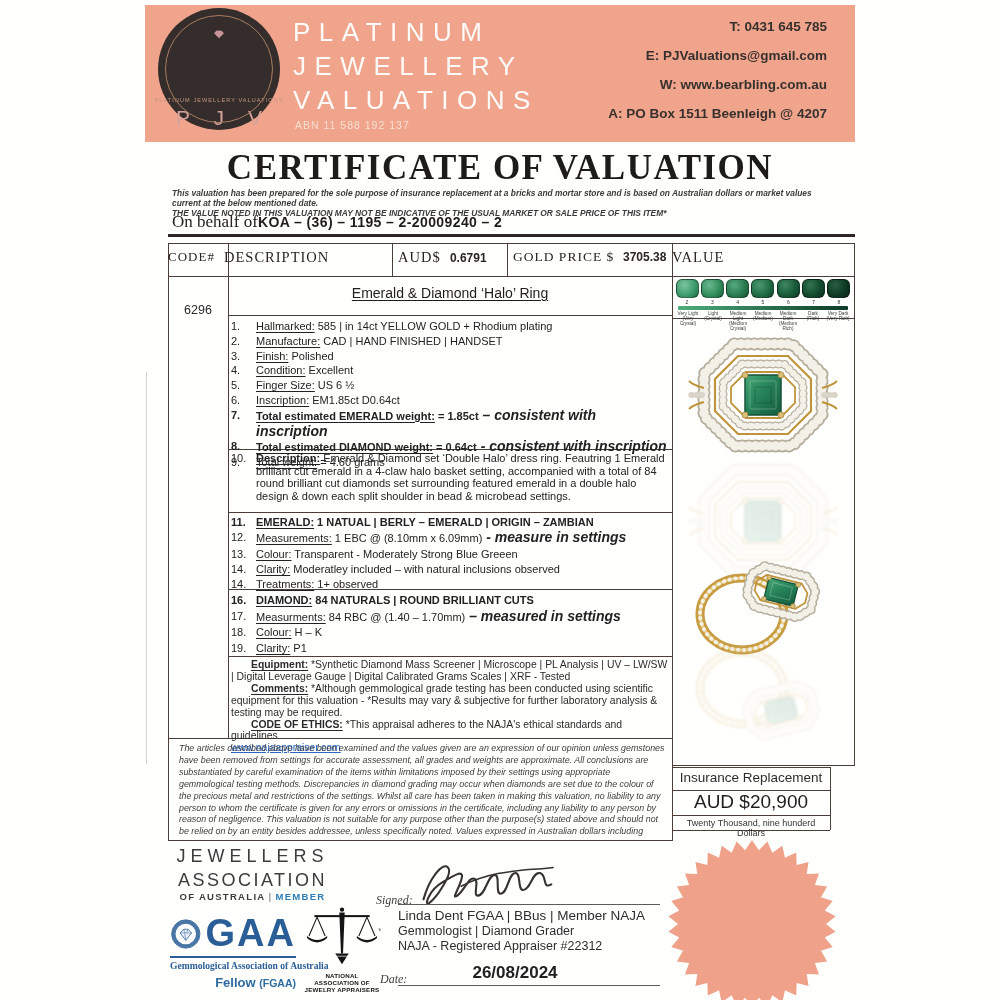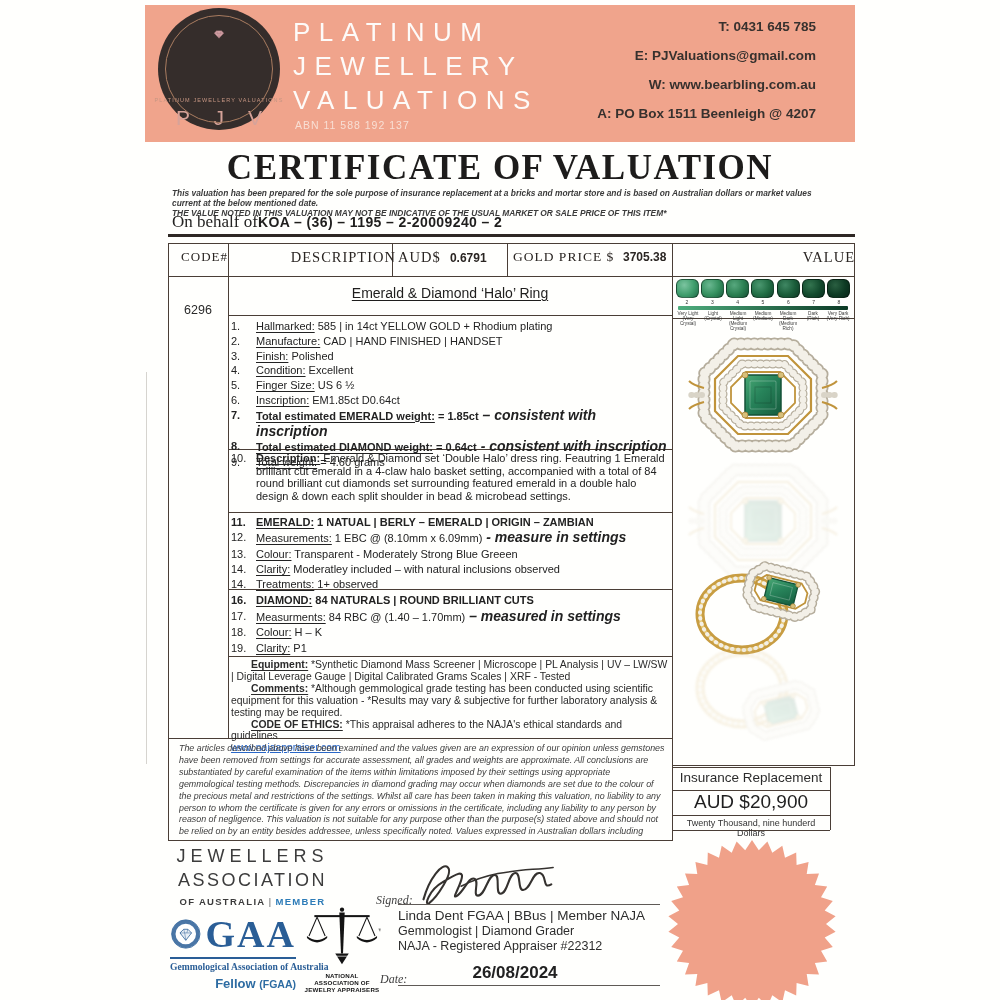--- a/index.html
+++ b/index.html
@@ -11,32 +11,32 @@
   .line{position:absolute;background:#4a3e36;}
   
   .banner{position:absolute;left:145px;top:5px;width:710px;height:137px;}
   .logo-circle{position:absolute;left:13px;top:3px;width:122px;height:122px;border-radius:50%;
                background:#352d2b;display:flex;flex-direction:column;align-items:center;}
   .logo-inner{position:absolute;left:7px;top:7px;right:7px;bottom:7px;border:1.5px solid #a97c60;border-radius:50%;}
   .logo-arc{margin-top:58px;font-size:5.5px;letter-spacing:1.1px;color:#c59582;white-space:nowrap;}
   .logo-pjv{margin-top:3px;font-size:21px;letter-spacing:9px;color:#d6a39a;padding-left:9px;}
   .brand{position:absolute;left:148px;top:10px;color:#fdfbf9;font-size:26px;letter-spacing:8.5px;line-height:34px;white-space:nowrap;}
   .abn{position:absolute;left:150px;top:114px;color:#f8dfd4;font-size:10.5px;letter-spacing:1px;}
-  .contacts{position:absolute;right:39px;top:14px;text-align:right;color:#37312e;font-size:13.5px;font-weight:600;}
+  .contacts{position:absolute;right:28px;top:14px;text-align:right;color:#37312e;font-size:13.5px;font-weight:600;}
   .contact-line{margin-bottom:14px;}
   
   .cert-title{position:absolute;left:170px;top:148px;width:660px;text-align:center;
               font-size:35px;font-weight:700;letter-spacing:1.5px;color:#1d1c1b;}
   .cert-disc{position:absolute;left:172px;top:189px;width:660px;font-size:8.4px;font-style:italic;
              font-weight:600;line-height:9.8px;color:#3b3b3b;}
   .behalf-label{position:absolute;left:172px;top:212px;font-size:17px;color:#242322;}
   .behalf-value{position:absolute;left:258px;top:214px;font-size:14px;font-weight:700;letter-spacing:.4px;color:#1f1e1d;}
   .thick-rule{position:absolute;left:168px;top:234px;width:687px;height:2.6px;background:#2e2824;}
   
-  .th{position:absolute;top:249px;font-size:14.5px;letter-spacing:1px;color:#2a2522;text-align:right;}
+  .th{position:absolute;top:249px;font-size:14.5px;letter-spacing:1px;color:#2a2522;text-align:left;}
   .hdr-val{font-family:"Liberation Sans",sans-serif;font-size:12px;font-weight:600;letter-spacing:0;}
   
   .spec-wrap{position:absolute;left:231px;width:438px;font-size:11px;color:#222;}
   .spec-row{display:flex;}
   .spec-num{width:25px;flex:none;}
   .spec-body{flex:1;}
   .spec-label{text-decoration:underline;text-underline-offset:1.5px;}
   .spec-note{font-style:italic;font-size:14px;font-weight:600;}
   .s0{line-height:14.8px;} .s1{line-height:12.7px;} .s2{line-height:15.3px;} .s3{line-height:15.7px;}
   .item-title{position:absolute;left:228px;top:285px;width:444px;text-align:center;font-size:14px;
@@ -61,26 +61,26 @@
   .scale-bar{height:3.5px;margin:1px 2px;border-radius:1px;}
   .label-row{display:flex;justify-content:space-between;}
   .stone-label{width:24px;text-align:center;font-size:4.7px;line-height:5.3px;color:#3a3a3a;}
   
   .photo{position:absolute;display:flex;flex-direction:column;align-items:center;}
   .photo .refl{transform:scaleY(-1);opacity:.13;filter:blur(1.1px);margin-top:-10px;}
   
   .jaa{position:absolute;left:175px;top:846px;width:155px;text-align:center;color:#3c3c3c;}
   .jaa-l1{font-size:18px;letter-spacing:5px;}
   .jaa-l2{font-size:18px;letter-spacing:2.5px;margin-top:3px;}
-  .jaa-l3{font-size:9.5px;letter-spacing:1.3px;margin-top:5px;font-weight:600;}
+  .jaa-l3{font-size:9.5px;letter-spacing:1.3px;font-weight:600;}
   .jaa-member{color:#2d7cb8;}
   .jaa-sep{color:#9a9a9a;padding:0 3px;}
   .gaa{position:absolute;left:170px;top:912px;width:126px;}
   .gaa-top{display:flex;align-items:center;}
-  .gaa-txt{font-family:Liberation Serif, serif;font-weight:700;font-size:38px;color:#2a5e96;margin-left:4px;letter-spacing:2px;}
+  .gaa-txt{font-family:Liberation Sans, sans-serif;font-weight:700;font-size:38px;color:#2a5e96;margin-left:4px;letter-spacing:2px;}
   .gaa-rule{height:2px;background:#2a5e96;margin-top:1px;}
   .gaa-name{font-family:"Liberation Serif",serif;font-weight:700;font-size:9.6px;color:#2a5e96;margin-top:2px;white-space:nowrap;}
   .gaa-fellow{text-align:right;margin-top:4px;color:#2d6ca2;font-size:13px;font-weight:700;}
   .gaa-fellow small{font-weight:600;font-size:10.5px;}
   .naja{position:absolute;left:303px;top:905px;width:78px;text-align:center;color:#141414;}
   .naja-name{font-size:6.2px;font-weight:700;line-height:7px;letter-spacing:.2px;margin-top:1px;}
   .sig-label{position:absolute;font-family:"Liberation Serif",serif;font-style:italic;font-size:12px;color:#3f3f3f;}
   .sig-line{position:absolute;height:1.2px;background:#5f5a56;}
   .signer{position:absolute;left:398px;font-size:12.5px;color:#2d2d2d;line-height:15.5px;}
   .signer .nm{font-size:13.5px;font-weight:400;}
@@ -145,21 +145,21 @@
   <div class="line" style="left:672px;top:318px;width:183px;height:1.2px;"></div>
   <div class="line" style="left:672px;top:765px;width:183px;height:1.2px;"></div>
 
   <div class="line" style="left:672px;top:767px;width:158px;height:1.2px;"></div>
   <div class="line" style="left:830px;top:767px;width:1.2px;height:63px;"></div>
   <div class="line" style="left:672px;top:790px;width:158px;height:1px;"></div>
   <div class="line" style="left:672px;top:815px;width:158px;height:1px;"></div>
   <div class="line" style="left:672px;top:830px;width:158px;height:1.2px;"></div>
 
   <div class="th serif" style="left:168px;width:60px;font-size:13px;">CODE#</div>
-  <div class="th serif" style="left:232px;width:164px;">DESCRIPTION</div>
+  <div class="th serif" style="left:224px;width:164px;">DESCRIPTION</div>
   <div class="th serif" style="left:398px;width:105px;text-align:left;">
     <span>AUD$</span>&nbsp;&nbsp;<span class="hdr-val">0.6791</span>
   </div>
   <div class="th serif" style="left:513px;width:157px;text-align:left;font-size:13.5px;">
     <span>GOLD PRICE $</span>&nbsp;&nbsp;<span class="hdr-val">3705.38</span>
   </div>
   <div class="th serif" style="left:672px;width:183px;">VALUE</div>
 
   <div class="code-val">6296</div>
   <div class="item-title">Emerald &amp; Diamond ‘Halo’ Ring</div>

